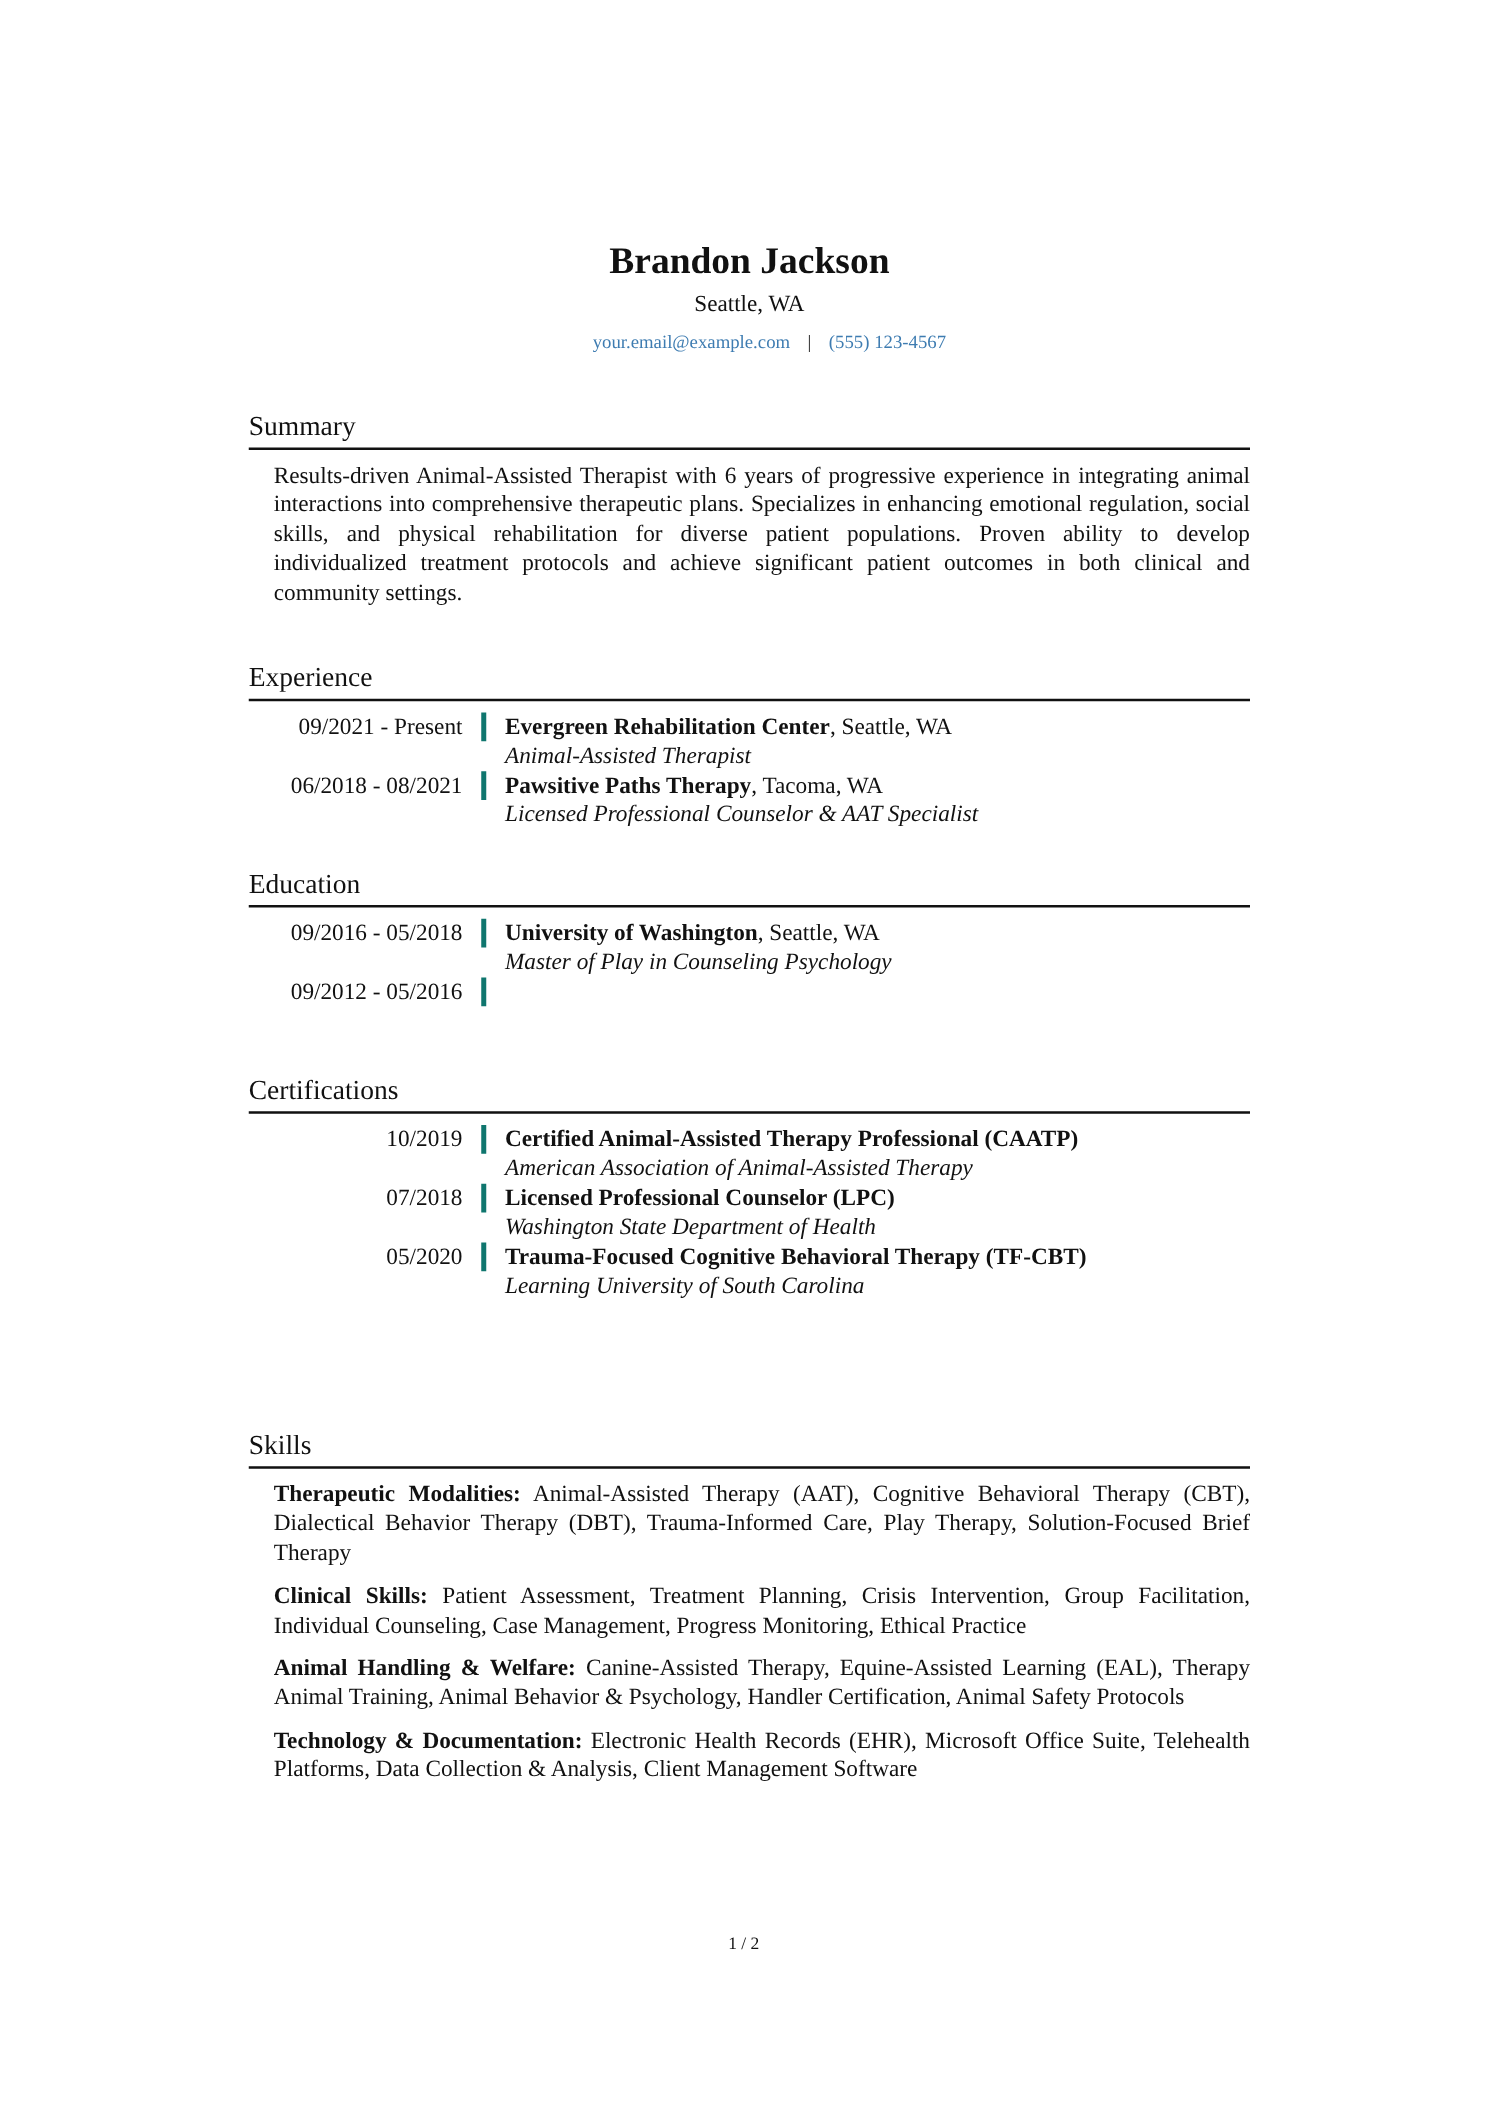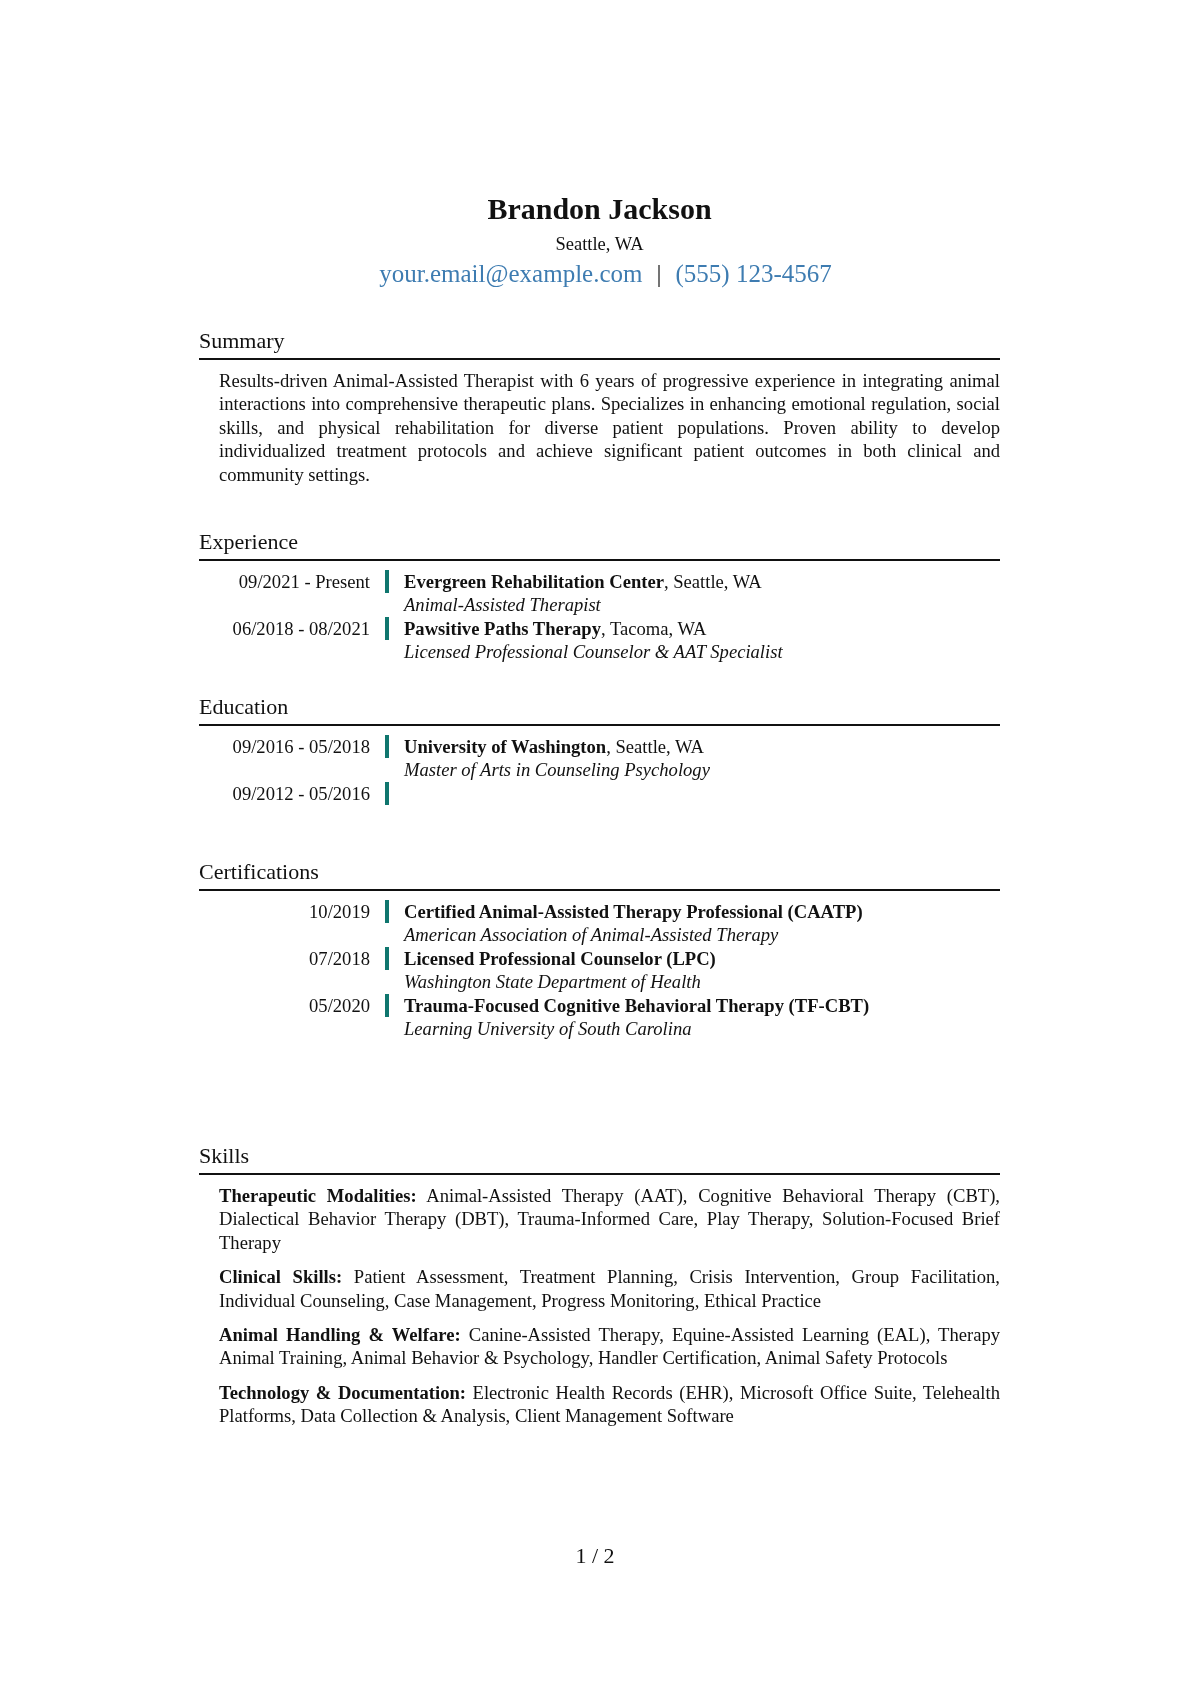--- a/index.html
+++ b/index.html
@@ -11,22 +11,22 @@
   .page { position: absolute; left: 199px; top: 0; width: 801px; }
   .name {
     position: absolute; left: 0; width: 801px; top: 191px;
     text-align: center; font-size: 30px; font-weight: bold; line-height: 36px;
   }
   .location {
     position: absolute; left: 0; width: 801px; top: 233px;
     text-align: center; font-size: 18.5px; line-height: 22px;
   }
   .contact {
-    position: absolute; left: 6px; width: 801px; top: 263px;
-    text-align: center; font-size: 25px; line-height: 22px;
+    position: absolute; left: 16px; width: 801px; top: 263px;
+    text-align: center; font-size: 15px; line-height: 22px;
   }
   .contact a { color: #3e7cb1; text-decoration: none; }
   .contact .sep { color: #222; margin: 0 14px; }
 
   .section { position: absolute; left: 0; width: 801px; }
   .section-title {
     font-size: 22px; line-height: 26px; margin: 0; font-weight: normal;
     padding-bottom: 4px; border-bottom: 2px solid #111;
   }
   .section-body { padding-left: 20px; font-size: 18.6px; line-height: 23.4px; }
@@ -42,21 +42,21 @@
   .entry-title b { font-weight: bold; margin-top: 35px; }
   .entry-sub { font-style: italic; }
   .entries { margin-top: 9px; }
 
   .skill { text-align: justify; margin-bottom: 11px; }
   .skill b { font-weight: bold; }
   .skills { margin-top: 9px; }
 
   .page-number {
     position: absolute; left: 0; width: 1190px; top: 1545px;
-    text-align: center; font-size: 22px; line-height: 22px;
+    text-align: center; font-size: 14px; line-height: 22px;
   }
 </style>
 </head>
 <body>
 
 <div class="page">
   <div class="name">Brandon Jackson</div>
   <div class="location">Seattle, WA</div>
   <div class="contact">
     <a style="color: rgb(62, 124, 177);">your.email@example.com</a><span class="sep">|</span><a style="color: rgb(62, 124, 177);">(555) 123-4567</a>
@@ -89,21 +89,21 @@
     </div>
   </div>
 
   <div class="section" style="top:694px;">
     <h2 class="section-title">Education</h2>
     <div class="section-body entries">
       <div class="entry">
         <div class="entry-date">09/2016 - 05/2018</div>
         <div class="entry-content">
           <div class="entry-title"><b>University of Washington</b><span>, Seattle, WA</span></div>
-          <div class="entry-sub">Master of Arts in Counseling Psychology</div>
+          <div class="entry-sub">Master of Play in Counseling Psychology</div>
         </div>
       </div>
       <div class="entry">
         <div class="entry-date">09/2012 - 05/2016</div>
       </div>
     </div>
   </div>
 
   <div class="section" style="top:859px;">
     <h2 class="section-title">Certifications</h2>

